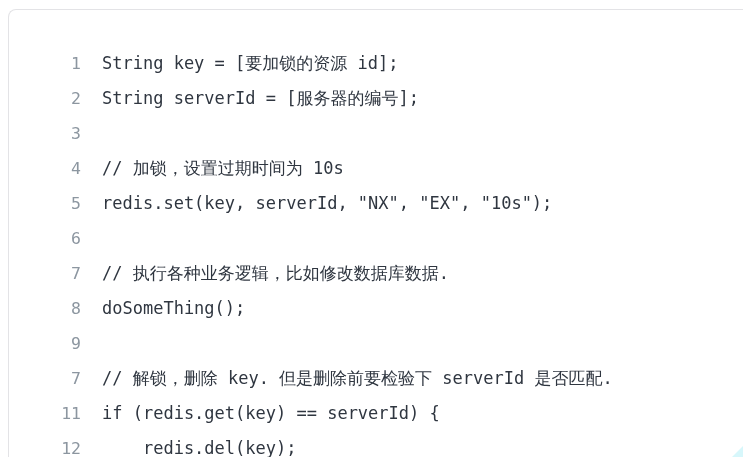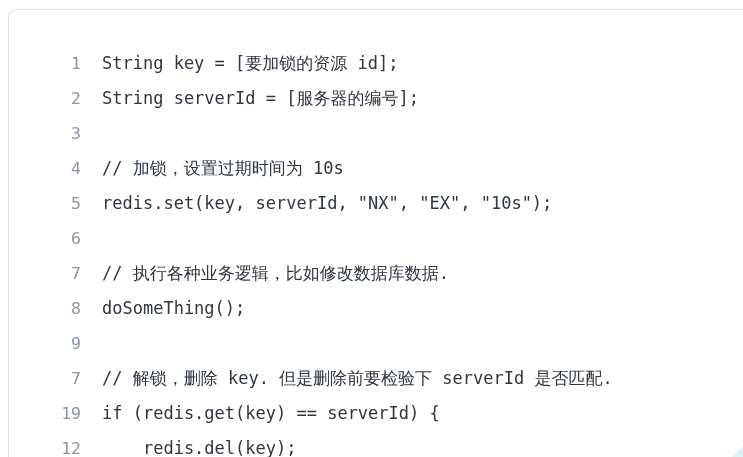--- a/index.html
+++ b/index.html
@@ -90,19 +90,19 @@
       <li class="code-line"><span class="line-number">1</span><span class="line-code">String key = [要加锁的资源 id];</span></li>
       <li class="code-line"><span class="line-number">2</span><span class="line-code">String serverId = [服务器的编号];</span></li>
       <li class="code-line"><span class="line-number">3</span><span class="line-code"></span></li>
       <li class="code-line"><span class="line-number">4</span><span class="line-code">// 加锁，设置过期时间为 10s</span></li>
       <li class="code-line"><span class="line-number">5</span><span class="line-code">redis.set(key, serverId, "NX", "EX", "10s");</span></li>
       <li class="code-line"><span class="line-number">6</span><span class="line-code"></span></li>
       <li class="code-line"><span class="line-number">7</span><span class="line-code">// 执行各种业务逻辑，比如修改数据库数据.</span></li>
       <li class="code-line"><span class="line-number">8</span><span class="line-code">doSomeThing();</span></li>
       <li class="code-line"><span class="line-number">9</span><span class="line-code"></span></li>
       <li class="code-line"><span class="line-number">7</span><span class="line-code">// 解锁，删除 key. 但是删除前要检验下 serverId 是否匹配.</span></li>
-      <li class="code-line"><span class="line-number">19</span><span class="line-code">if (redis.get(key) == serverId) {</span></li>
+      <li class="code-line"><span class="line-number">11</span><span class="line-code">if (redis.get(key) == serverId) {</span></li>
       <li class="code-line"><span class="line-number">12</span><span class="line-code">    redis.del(key);</span></li>
     </ol>
 
   <div id="corner-decoration"></div>
 
 </div>
 
 </body></html>

